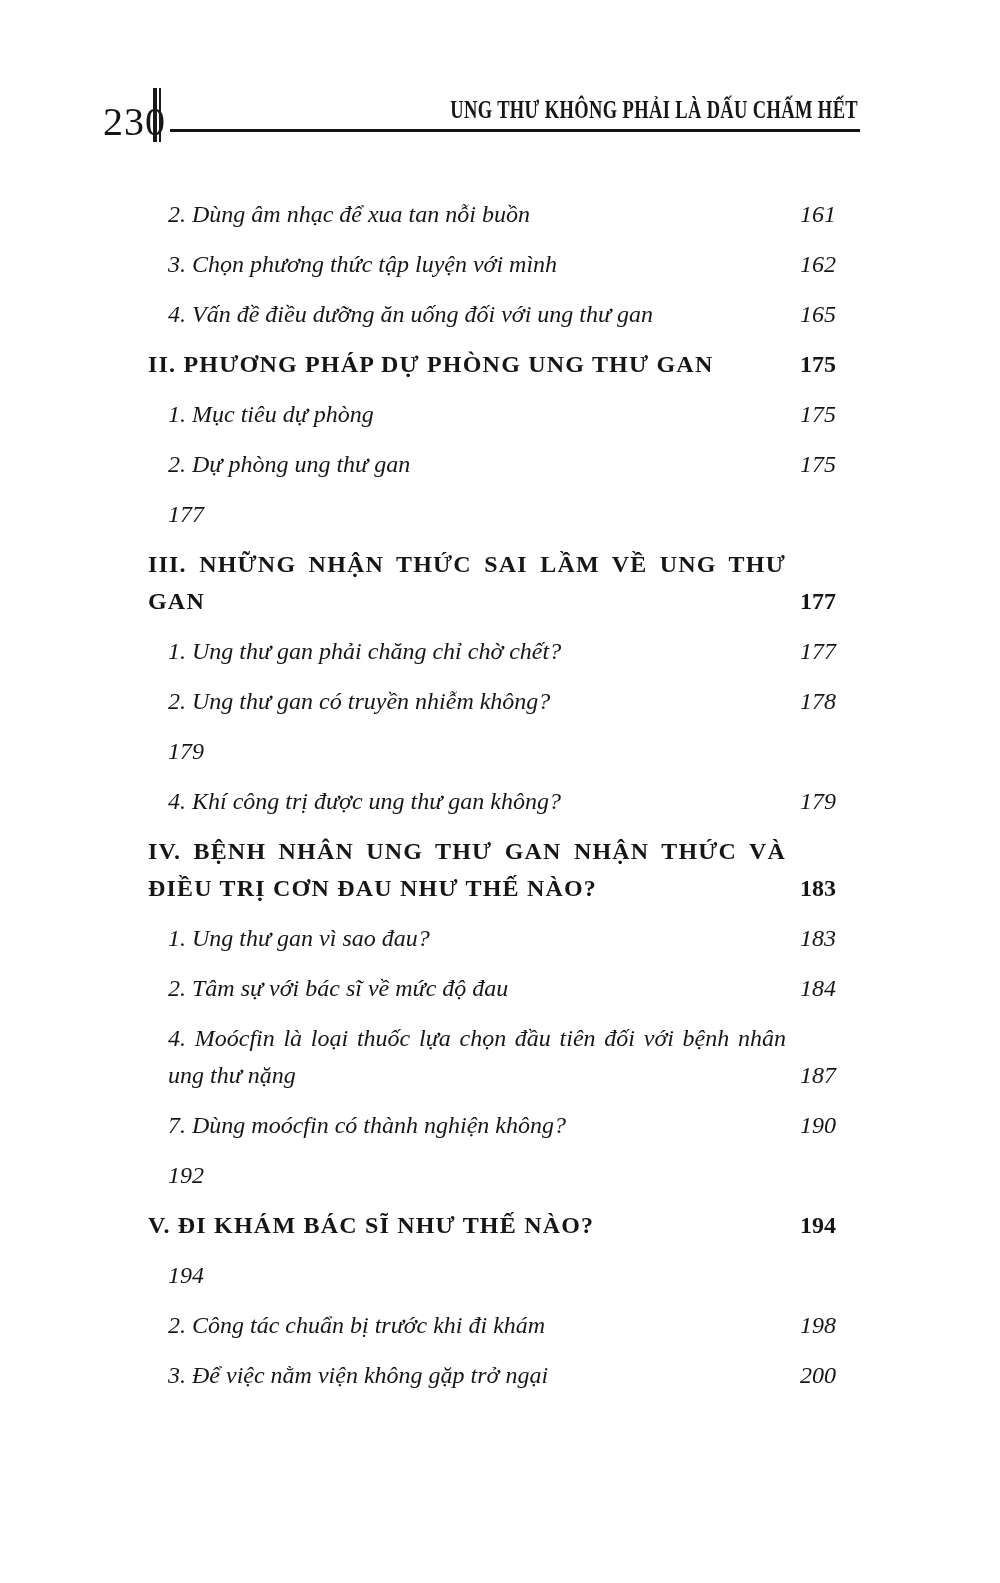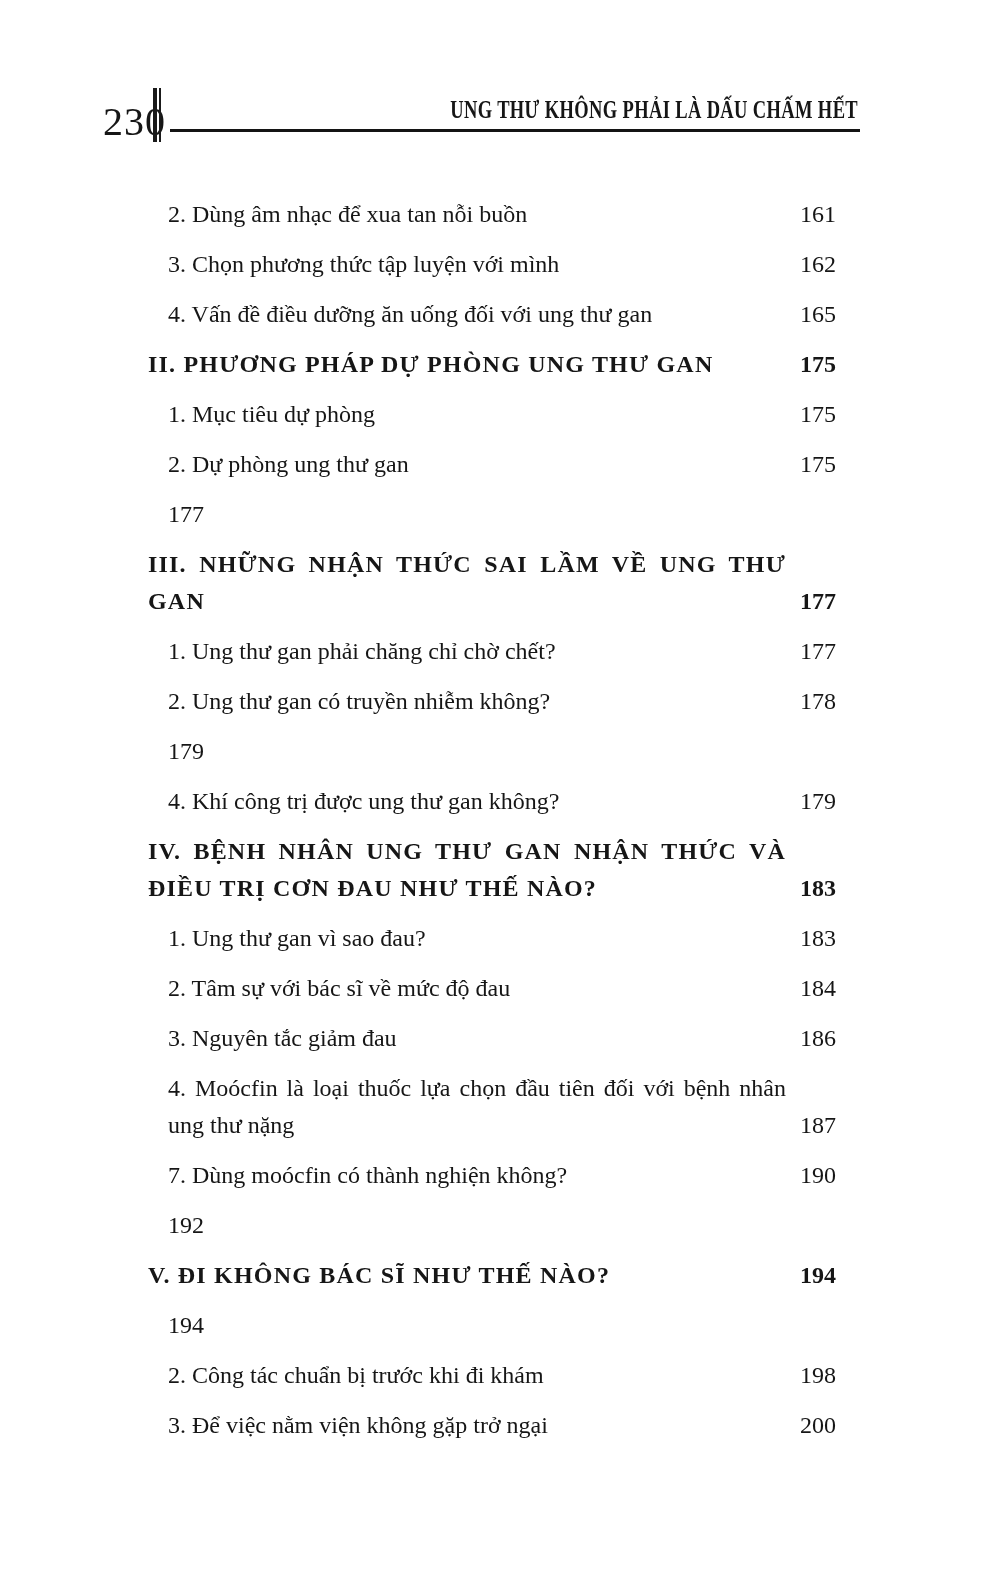--- a/index.html
+++ b/index.html
@@ -74,21 +74,21 @@
     text-align: justify;
     padding-right: 14px;
   }
   .toc-page {
     min-width: 58px;
     text-align: left;
     white-space: nowrap;
   }
   .toc-row.section { font-weight: bold; }
   .toc-row.section .toc-label { letter-spacing: 1.2px; }
-  .toc-row.item { padding-left: 20px; }
+  .toc-row.item { padding-left: 20px; font-style: italic; }
 </style>
 </head>
 <body>
 
 <div class="page">
 
   <header class="page-header">
     <span class="folio">230</span>
     <span class="double-bar"></span>
     <span class="running-title">UNG THƯ KHÔNG PHẢI LÀ DẤU CHẤM HẾT</span>
@@ -148,36 +148,32 @@
       </div>
       <div class="toc-row item">
         <span class="toc-label">1. Ung thư gan vì sao đau?</span>
         <span class="toc-page">183</span>
       </div>
       <div class="toc-row item">
         <span class="toc-label">2. Tâm sự với bác sĩ về mức độ đau</span>
         <span class="toc-page">184</span>
       </div>
       <div class="toc-row item">
-        <span class="toc-label">3. Nguyên tắc giảm đau</span>
-        <span class="toc-page">186</span>
-      </div>
-      <div class="toc-row item">
         <span class="toc-label">4. Moócfin là loại thuốc lựa chọn đầu tiên đối với bệnh nhân ung thư nặng</span>
         <span class="toc-page">187</span>
       </div>
       <div class="toc-row item">
         <span class="toc-label">7. Dùng moócfin có thành nghiện không?</span>
         <span class="toc-page">190</span>
       </div>
       <div class="toc-row item">
         <span class="toc-page">192</span>
       </div>
       <div class="toc-row section">
-        <span class="toc-label">V. ĐI KHÔNG BÁC SĨ NHƯ THẾ NÀO?</span>
+        <span class="toc-label">V. ĐI KHÁM BÁC SĨ NHƯ THẾ NÀO?</span>
         <span class="toc-page">194</span>
       </div>
       <div class="toc-row item">
         <span class="toc-page">194</span>
       </div>
       <div class="toc-row item">
         <span class="toc-label">2. Công tác chuẩn bị trước khi đi khám</span>
         <span class="toc-page">198</span>
       </div>
       <div class="toc-row item">

